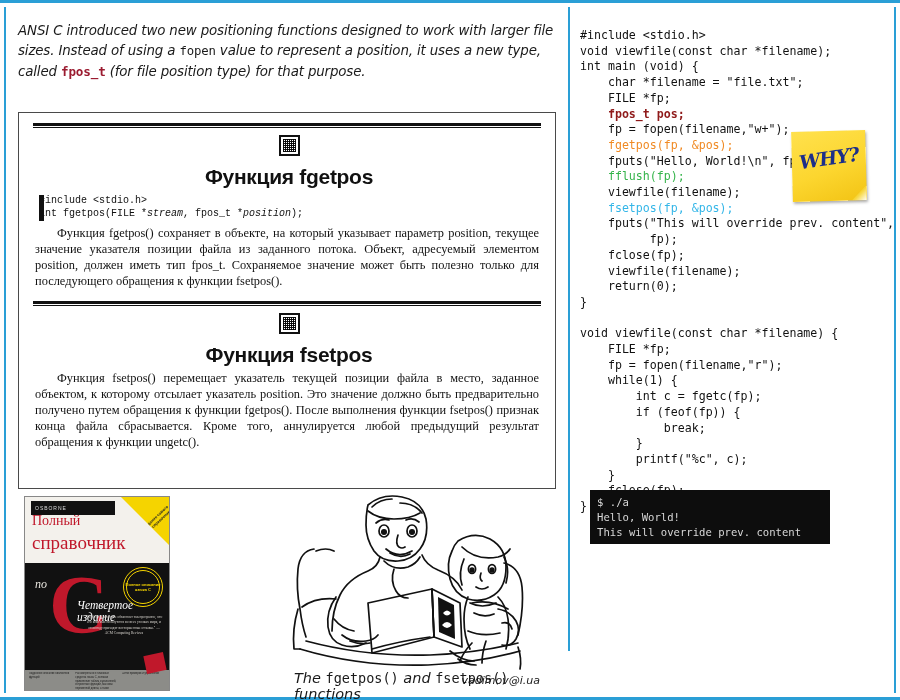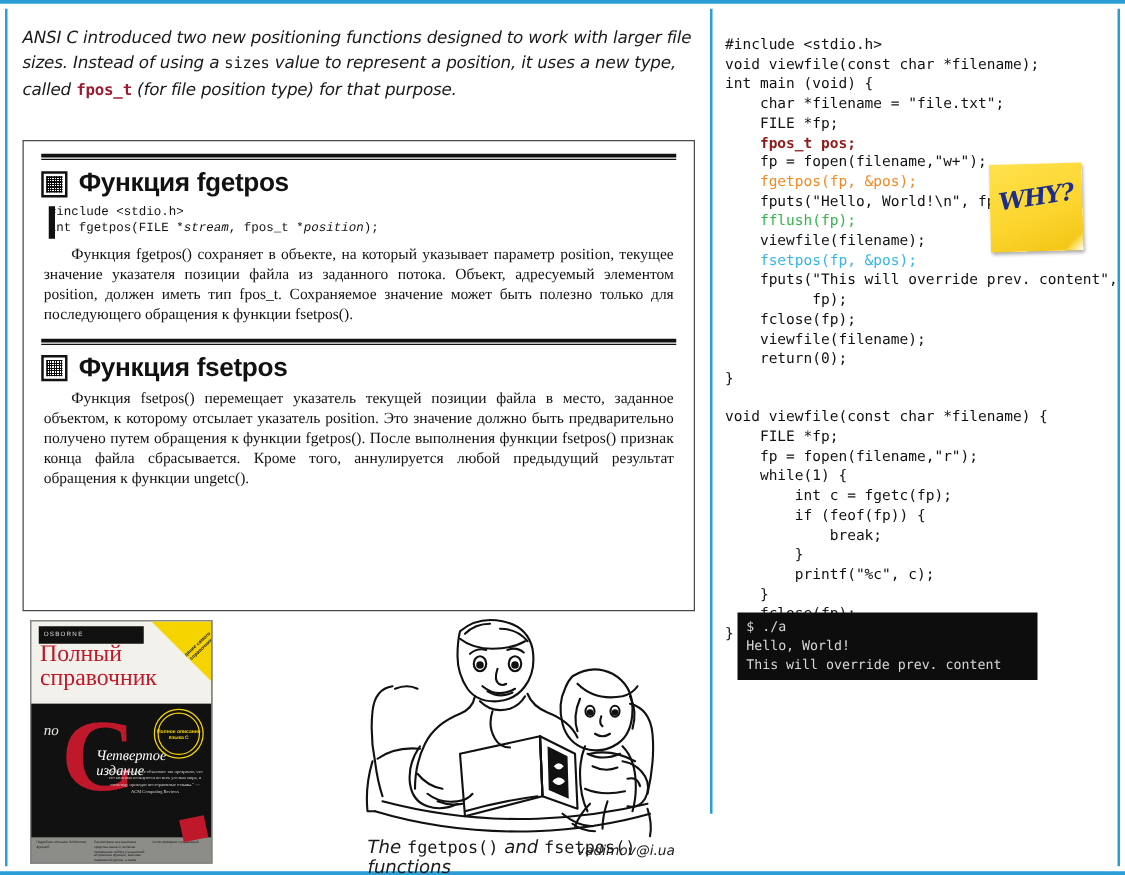--- a/index.html
+++ b/index.html
@@ -33,21 +33,21 @@
     background:#fff; border:1px solid #4a4a4a;
     box-shadow:0 0 0 1px #ffffff inset;
     overflow:hidden;
   }
   .scan-inner { position:relative; padding:6px 10px 0 10px; height:100%; }
 
   .sec { position:relative; }
   .rule { height:3px; background:#111; margin:4px 4px 0 4px; }
   .rule.thin { height:1px; background:#111; margin-top:1px; }
 
-  .head-row { display:flex; align-items:center; gap:9px; margin:7px 0 2px 4px; }
+  .head-row { display:flex; align-items:center; gap:9px; margin:7px 0 2px 4px;flex-direction:column; }
   .glyphbox {
     width:21px; height:21px; border:2px solid #111; background:#fff;
     display:flex; align-items:center; justify-content:center; flex:0 0 auto;
   }
   .glyphbox i {
     display:block; width:13px; height:13px;
     background:
       repeating-linear-gradient(0deg,#111 0 1px,#fff 1px 2px),
       repeating-linear-gradient(90deg,#111 0 1px,transparent 1px 2px);
     background-blend-mode:multiply;
@@ -85,21 +85,21 @@
   .cv-black span {
     color:#ddd; font-size:5px; letter-spacing:1px; line-height:14px; padding-left:4px;
     font-family:"Liberation Sans",sans-serif; display:block;
   }
   .cv-yellow { position:absolute; right:0; top:0; width:48px; height:48px; background:#f5d400;
                clip-path:polygon(100% 0,100% 100%,0 0); }
   .cv-yellow b { position:absolute; right:2px; top:6px; font-size:4px; color:#222;
                  transform:rotate(-43deg); transform-origin:right top; width:56px; text-align:center;
                  font-family:"Liberation Sans",sans-serif; line-height:1.25;}
   .cv-t1 { position:absolute; left:7px; top:17px; font-family:"Liberation Serif",serif;
-           font-size:19px; color:#c0182b; line-height:1.0; }
+           font-size:14px; color:#c0182b; line-height:1.0; }
   .cv-t2 { position:absolute; left:7px; top:36px; font-family:"Liberation Serif",serif;
            font-size:19px; color:#c0182b; line-height:1.0; }
   .cv-mid { position:relative; height:107px; background:#111; }
   .cv-po { position:absolute; left:10px; top:14px; color:#e9e6df; font-style:italic;
            font-family:"Liberation Serif",serif; font-size:12px; }
   .cv-C { position:absolute; left:24px; top:4px; color:#c0182b; font-family:"Liberation Serif",serif;
           font-size:82px; line-height:0.92; font-weight:bold; }
   .cv-ed { position:absolute; left:52px; top:36px; color:#fff; font-family:"Liberation Serif",serif;
            font-style:italic; font-size:11.5px; }
   .cv-quote { position:absolute; left:60px; top:52px; width:78px; color:#d8d5cf; font-size:3.6px;
@@ -177,21 +177,21 @@
 <body>
 
 <div class="slide">
   <div class="edge-left"></div>
   <div class="edge-right"></div>
   <div class="edge-mid"></div>
 
   <div class="left">
 
     <div class="intro">
-      <span>ANSI C introduced two new positioning functions designed to work with larger file sizes. Instead of using a </span><span class="mono">sizes</span><span> value to represent a position, it uses a new type, called </span><span class="kw">fpos_t</span><span> (for file position type) for that purpose.</span>
+      <span>ANSI C introduced two new positioning functions designed to work with larger file sizes. Instead of using a </span><span class="mono">fopen</span><span> value to represent a position, it uses a new type, called </span><span class="kw">fpos_t</span><span> (for file position type) for that purpose.</span>
     </div>
 
     <div class="scan">
       <div class="scan-inner">
 
         <div class="sec">
           <div class="rule"></div>
           <div class="rule thin"></div>
           <div class="head-row">
             <span class="glyphbox">

